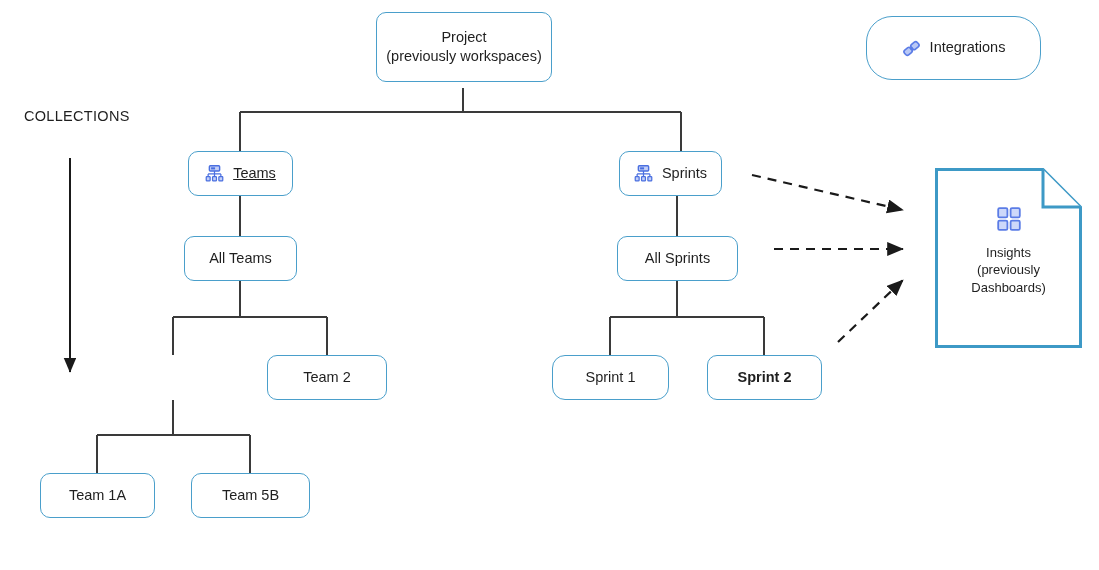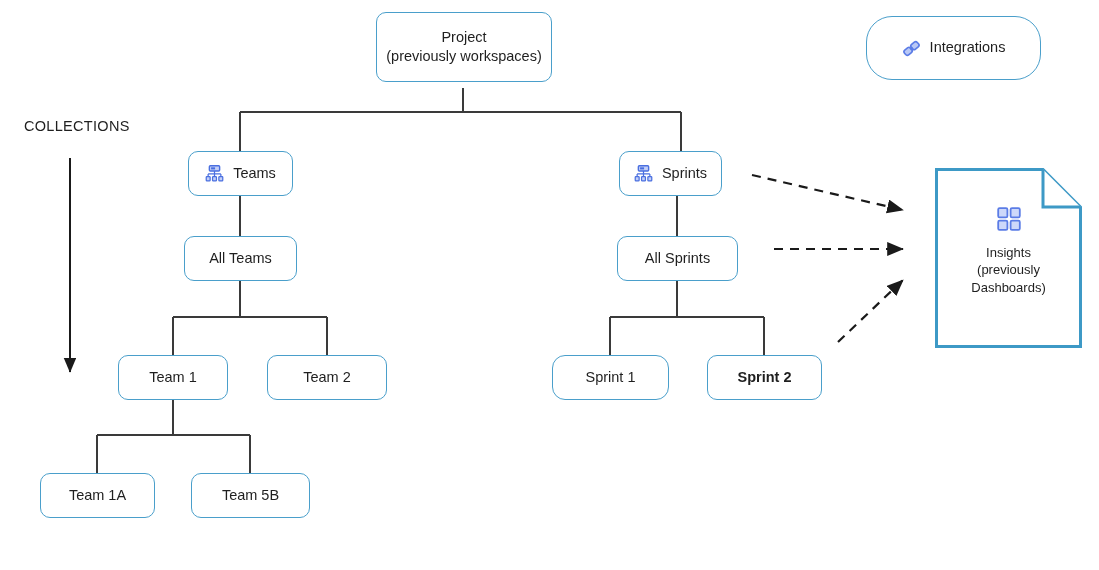--- a/index.html
+++ b/index.html
@@ -82,21 +82,21 @@
     text-align: center;
   }
   #insights-doc .doc-label {
     white-space: pre-line;
     margin-top: 12px;
   }
   
   #collections-label {
     position: absolute;
     left: 24px;
-    top: 118px;
+    top: 108px;
     font-size: 14.5px;
     letter-spacing: 0.3px;
     color: #1f1f1f;
     z-index: 3;
     white-space: nowrap;
   }
   .icon {
     display: inline-flex;
     align-items: center;
     justify-content: center;
@@ -171,21 +171,21 @@
       </svg>
     </span>
     <span class="lbl">Integrations</span>
   </div>
 
   <div class="node" style="left:376px; top:12px; width:176px; height:70px;">
     <span class="lbl">Project
 (previously workspaces)</span>
   </div>
 
-  <div class="node with-icon" style="left:188px; top:151px; width:105px; height:45px;">
+  <div class="node with-icon" style="left:188px; top:151px; width:105px; height:45px;text-decoration:underline;">
     <span class="icon">
       <svg width="19" height="19" viewBox="0 0 20 20" xmlns="http://www.w3.org/2000/svg">
         <rect x="4.6" y="1.8" width="10.8" height="5.6" rx="1" fill="#c3cff7" stroke="#4a6fe0" stroke-width="1.5"></rect>
         <rect x="6.4" y="3.5" width="4.2" height="2.2" fill="#4a6fe0"></rect>
         <path d="M10,7.4 L10,10.4 M3.3,10.4 L16.7,10.4 M3.3,10.4 L3.3,13.2
                  M10,10.4 L10,13.2 M16.7,10.4 L16.7,13.2" stroke="#4a6fe0" stroke-width="1.3" fill="none"></path>
         <rect x="1.3" y="13.2" width="4.1" height="4.6" rx="0.8" fill="#c3cff7" stroke="#4a6fe0" stroke-width="1.3"></rect>
         <rect x="7.95" y="13.2" width="4.1" height="4.6" rx="0.8" fill="#c3cff7" stroke="#4a6fe0" stroke-width="1.3"></rect>
         <rect x="14.6" y="13.2" width="4.1" height="4.6" rx="0.8" fill="#c3cff7" stroke="#4a6fe0" stroke-width="1.3"></rect>
       </svg>
@@ -209,23 +209,20 @@
   </div>
 
   <div class="node" style="left:184px; top:236px; width:113px; height:45px;">
     <span class="lbl">All Teams</span>
   </div>
 
   <div class="node" style="left:617px; top:236px; width:121px; height:45px;">
     <span class="lbl">All Sprints</span>
   </div>
 
-  <div class="node" style="left:118px; top:355px; width:110px; height:45px;">
-    <span class="lbl">Team 1</span>
-  </div>
 
   <div class="node" style="left:267px; top:355px; width:120px; height:45px;">
     <span class="lbl">Team 2</span>
   </div>
 
   <div class="node" style="left:40px; top:473px; width:115px; height:45px;">
     <span class="lbl">Team 1A</span>
   </div>
 
   <div class="node" style="left:191px; top:473px; width:119px; height:45px;">

